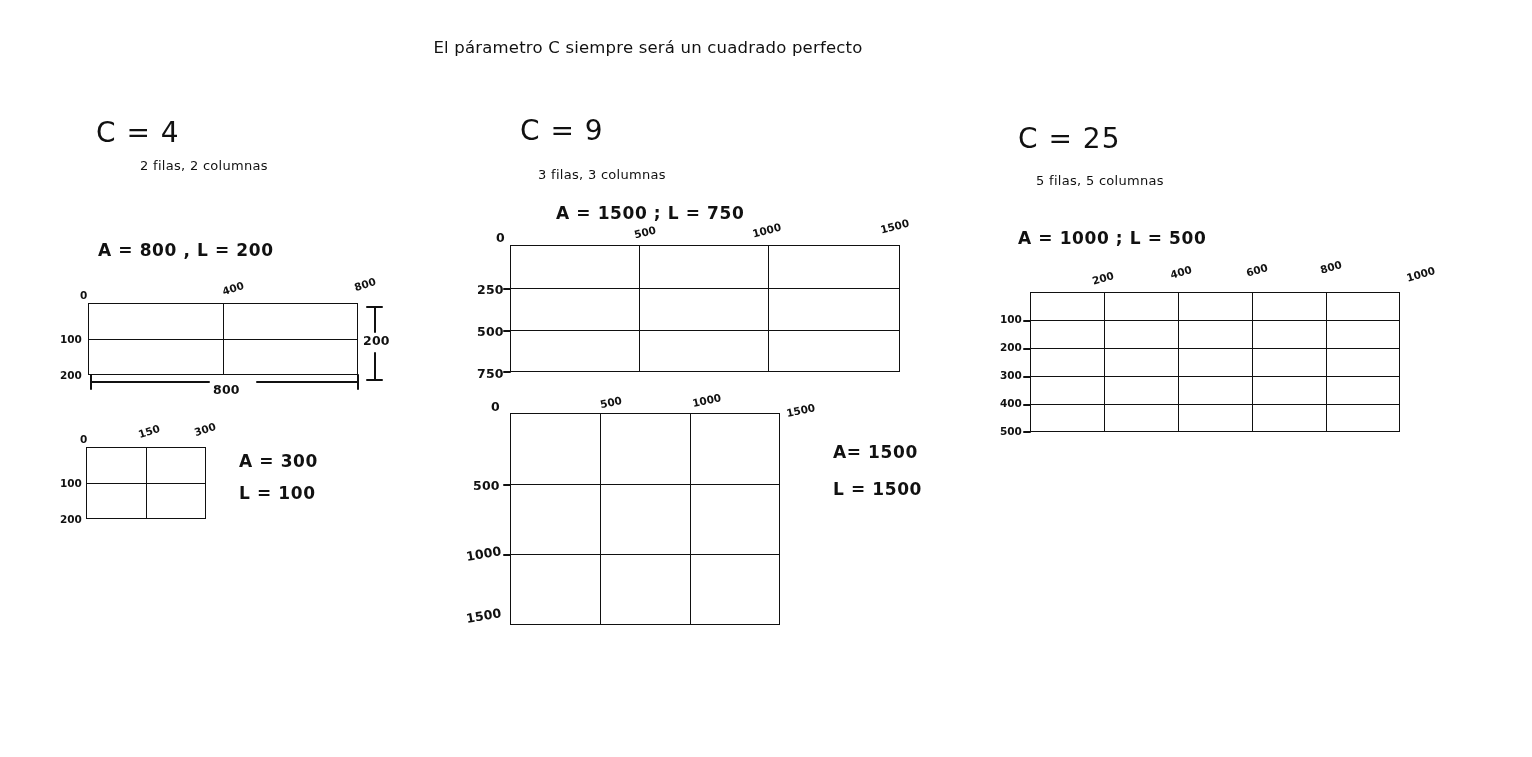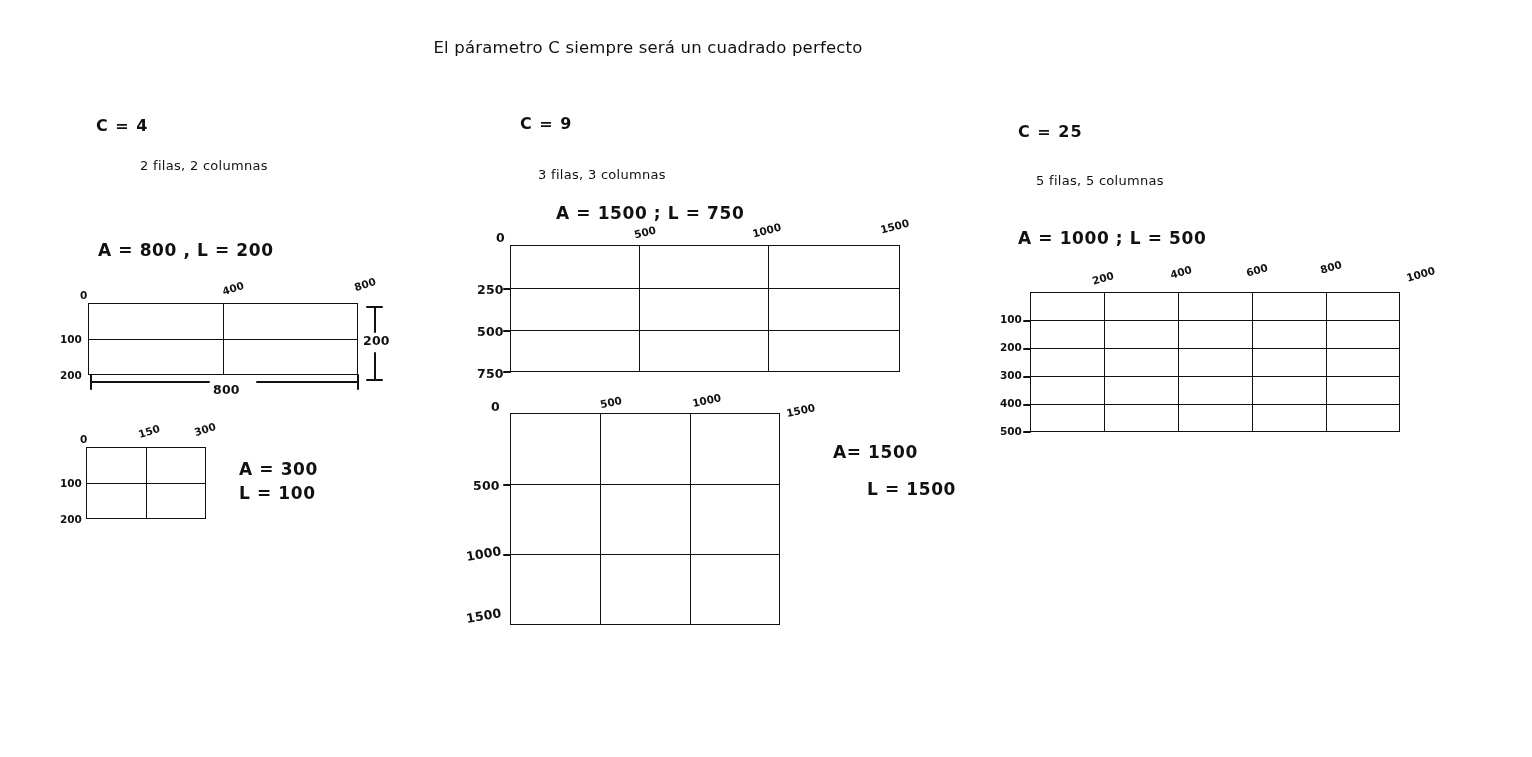--- a/index.html
+++ b/index.html
@@ -10,21 +10,21 @@
     font-family:"DejaVu Sans", sans-serif;
     color:#111;
     overflow:hidden;
   }
   .abs{position:absolute;}
   .hand{font-family:"DejaVu Sans", sans-serif;}
   #title{
     left:0;top:38px;width:1296px;text-align:center;
     font-size:16.5px;letter-spacing:0.2px;
   }
-  .case-title{font-size:16px;font-weight:700;letter-spacing:1px;}
+  .case-title{font-size:28px;font-weight:400;letter-spacing:1px;}
   .case-sub{font-size:13px;letter-spacing:0.3px;}
   .annot{font-size:17px;font-weight:600;letter-spacing:0.6px;}
   .tick{font-size:12.5px;font-weight:700;letter-spacing:0.2px;}
   .tick-sm{font-size:10.5px;font-weight:700;}
   .vline{width:1.4px;}
   .hline{height:1.4px;}
   .border{position:absolute;border:1.6px solid #111;box-sizing:border-box;}
   .dim-line{position:absolute;background:#111;height:2px;border-radius:1px;}
   .dim-vline{position:absolute;background:#111;width:2px;border-radius:1px;}
   #footer{
@@ -70,21 +70,21 @@
   <div class="border" style="left:86px;top:447px;width:120px;height:72px;"></div>
   <div class="cellline vline" style="position:absolute;left:146px;top:447px;height:72px;background:#111;"></div>
   <div class="cellline hline" style="position:absolute;left:86px;top:483px;width:120px;background:#111;"></div>
 </div>
 <div class="abs hand tick-sm" style="left:80px;top:433px;">0</div>
 <div class="abs hand tick-sm" style="left:138px;top:425px;transform:rotate(-18deg);">150</div>
 <div class="abs hand tick-sm" style="left:194px;top:423px;transform:rotate(-18deg);">300</div>
 <div class="abs hand tick-sm" style="left:60px;top:477px;">100</div>
 <div class="abs hand tick-sm" style="left:60px;top:513px;">200</div>
 
-<div class="abs hand annot" style="left:239px;top:451px;margin-top:8px;">A = 300</div>
+<div class="abs hand annot" style="left:239px;top:451px;">A = 300</div>
 <div class="abs hand annot" style="left:239px;top:483px;">L = 100</div>
 
 <div class="abs hand case-title" style="left:520px;top:114px;">C = 9</div>
 <div class="abs hand case-sub" style="left:538px;top:167px;">3 filas, 3 columnas</div>
 
 <div class="abs hand annot" style="left:556px;top:203px;">A = 1500 ;  L = 750</div>
 
 <div class="abs">
   <div class="border" style="left:510px;top:245px;width:390px;height:127px;"></div>
   <div class="cellline vline" style="position:absolute;left:639px;top:245px;height:127px;background:#111;"></div>
@@ -114,21 +114,21 @@
 <div class="abs hand tick-sm" style="left:600px;top:396px;transform:rotate(-12deg);">500</div>
 <div class="abs hand tick-sm" style="left:692px;top:394px;transform:rotate(-12deg);">1000</div>
 <div class="abs hand tick-sm" style="left:786px;top:404px;transform:rotate(-12deg);">1500</div>
 <div class="abs hand tick" style="left:473px;top:478px;">500</div>
 <div class="abs hand tick" style="left:466px;top:546px;transform:rotate(-10deg);">1000</div>
 <div class="abs hand tick" style="left:466px;top:608px;transform:rotate(-10deg);">1500</div>
 <div class="dim-line" style="left:503px;top:484px;width:8px;"></div>
 <div class="dim-line" style="left:503px;top:554px;width:8px;"></div>
 
 <div class="abs hand annot" style="left:833px;top:442px;">A= 1500</div>
-<div class="abs hand annot" style="left:833px;top:479px;margin-left:34px;">L = 1500</div>
+<div class="abs hand annot" style="left:833px;top:479px;">L = 1500</div>
 
 <div class="abs hand case-title" style="left:1018px;top:122px;">C = 25</div>
 <div class="abs hand case-sub" style="left:1036px;top:173px;">5 filas, 5 columnas</div>
 
 <div class="abs hand annot" style="left:1018px;top:228px;">A = 1000 ;  L = 500</div>
 
 <div class="abs">
   <div class="border" style="left:1030px;top:292px;width:370px;height:140px;"></div>
   <div class="cellline vline" style="position:absolute;left:1104px;top:292px;height:140px;background:#111;"></div>
   <div class="cellline vline" style="position:absolute;left:1178px;top:292px;height:140px;background:#111;"></div>

